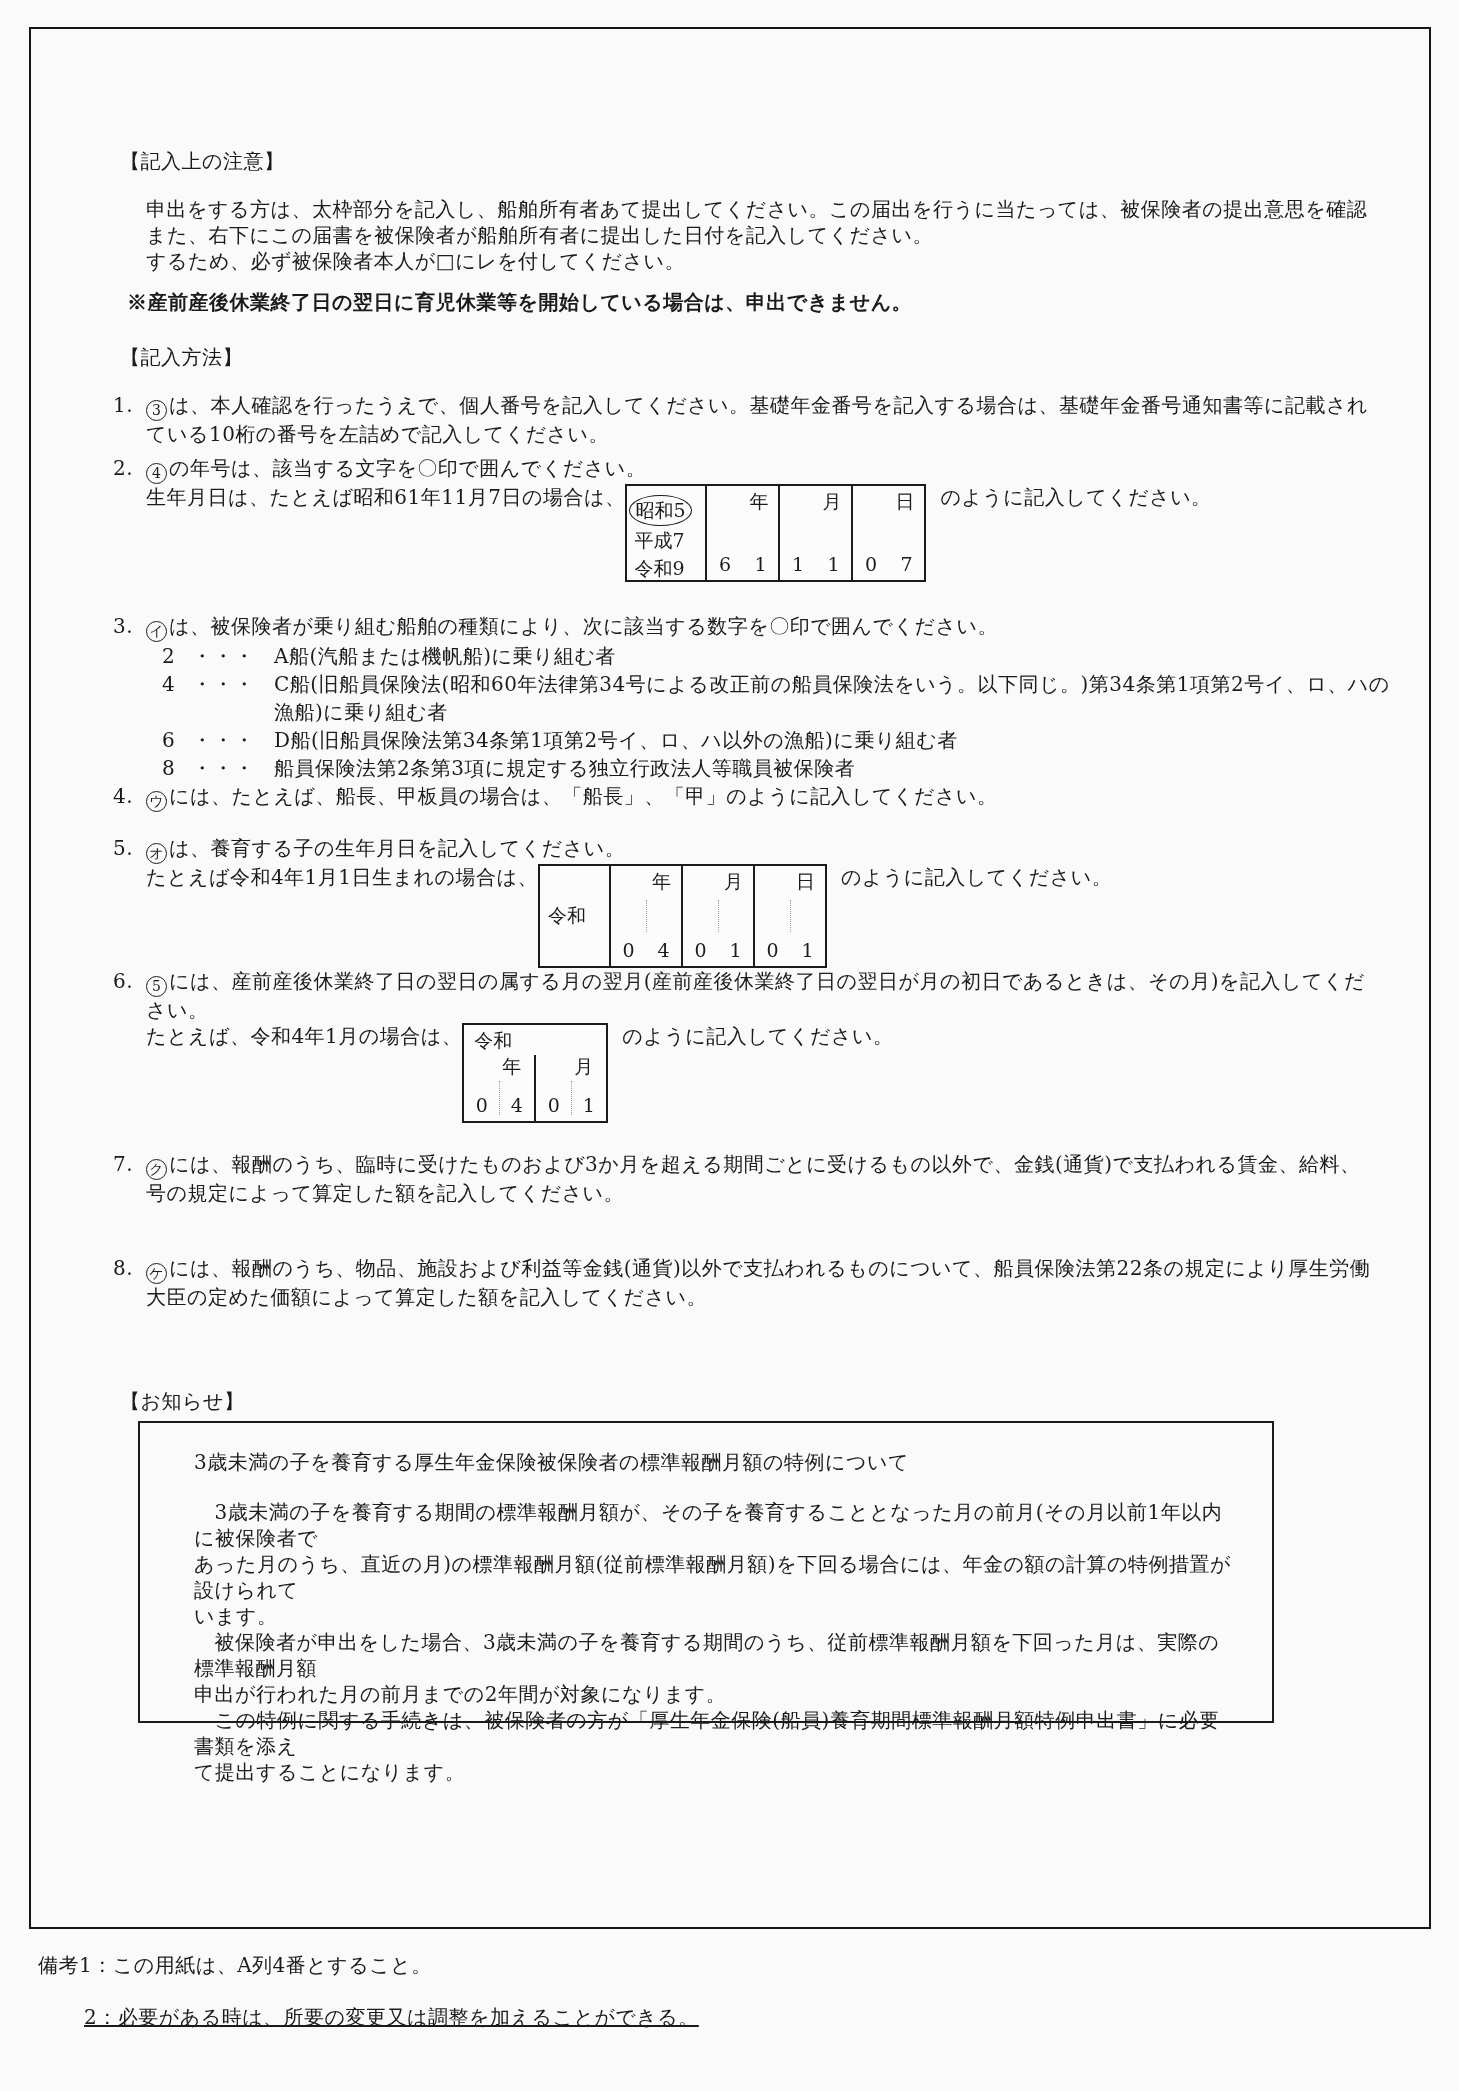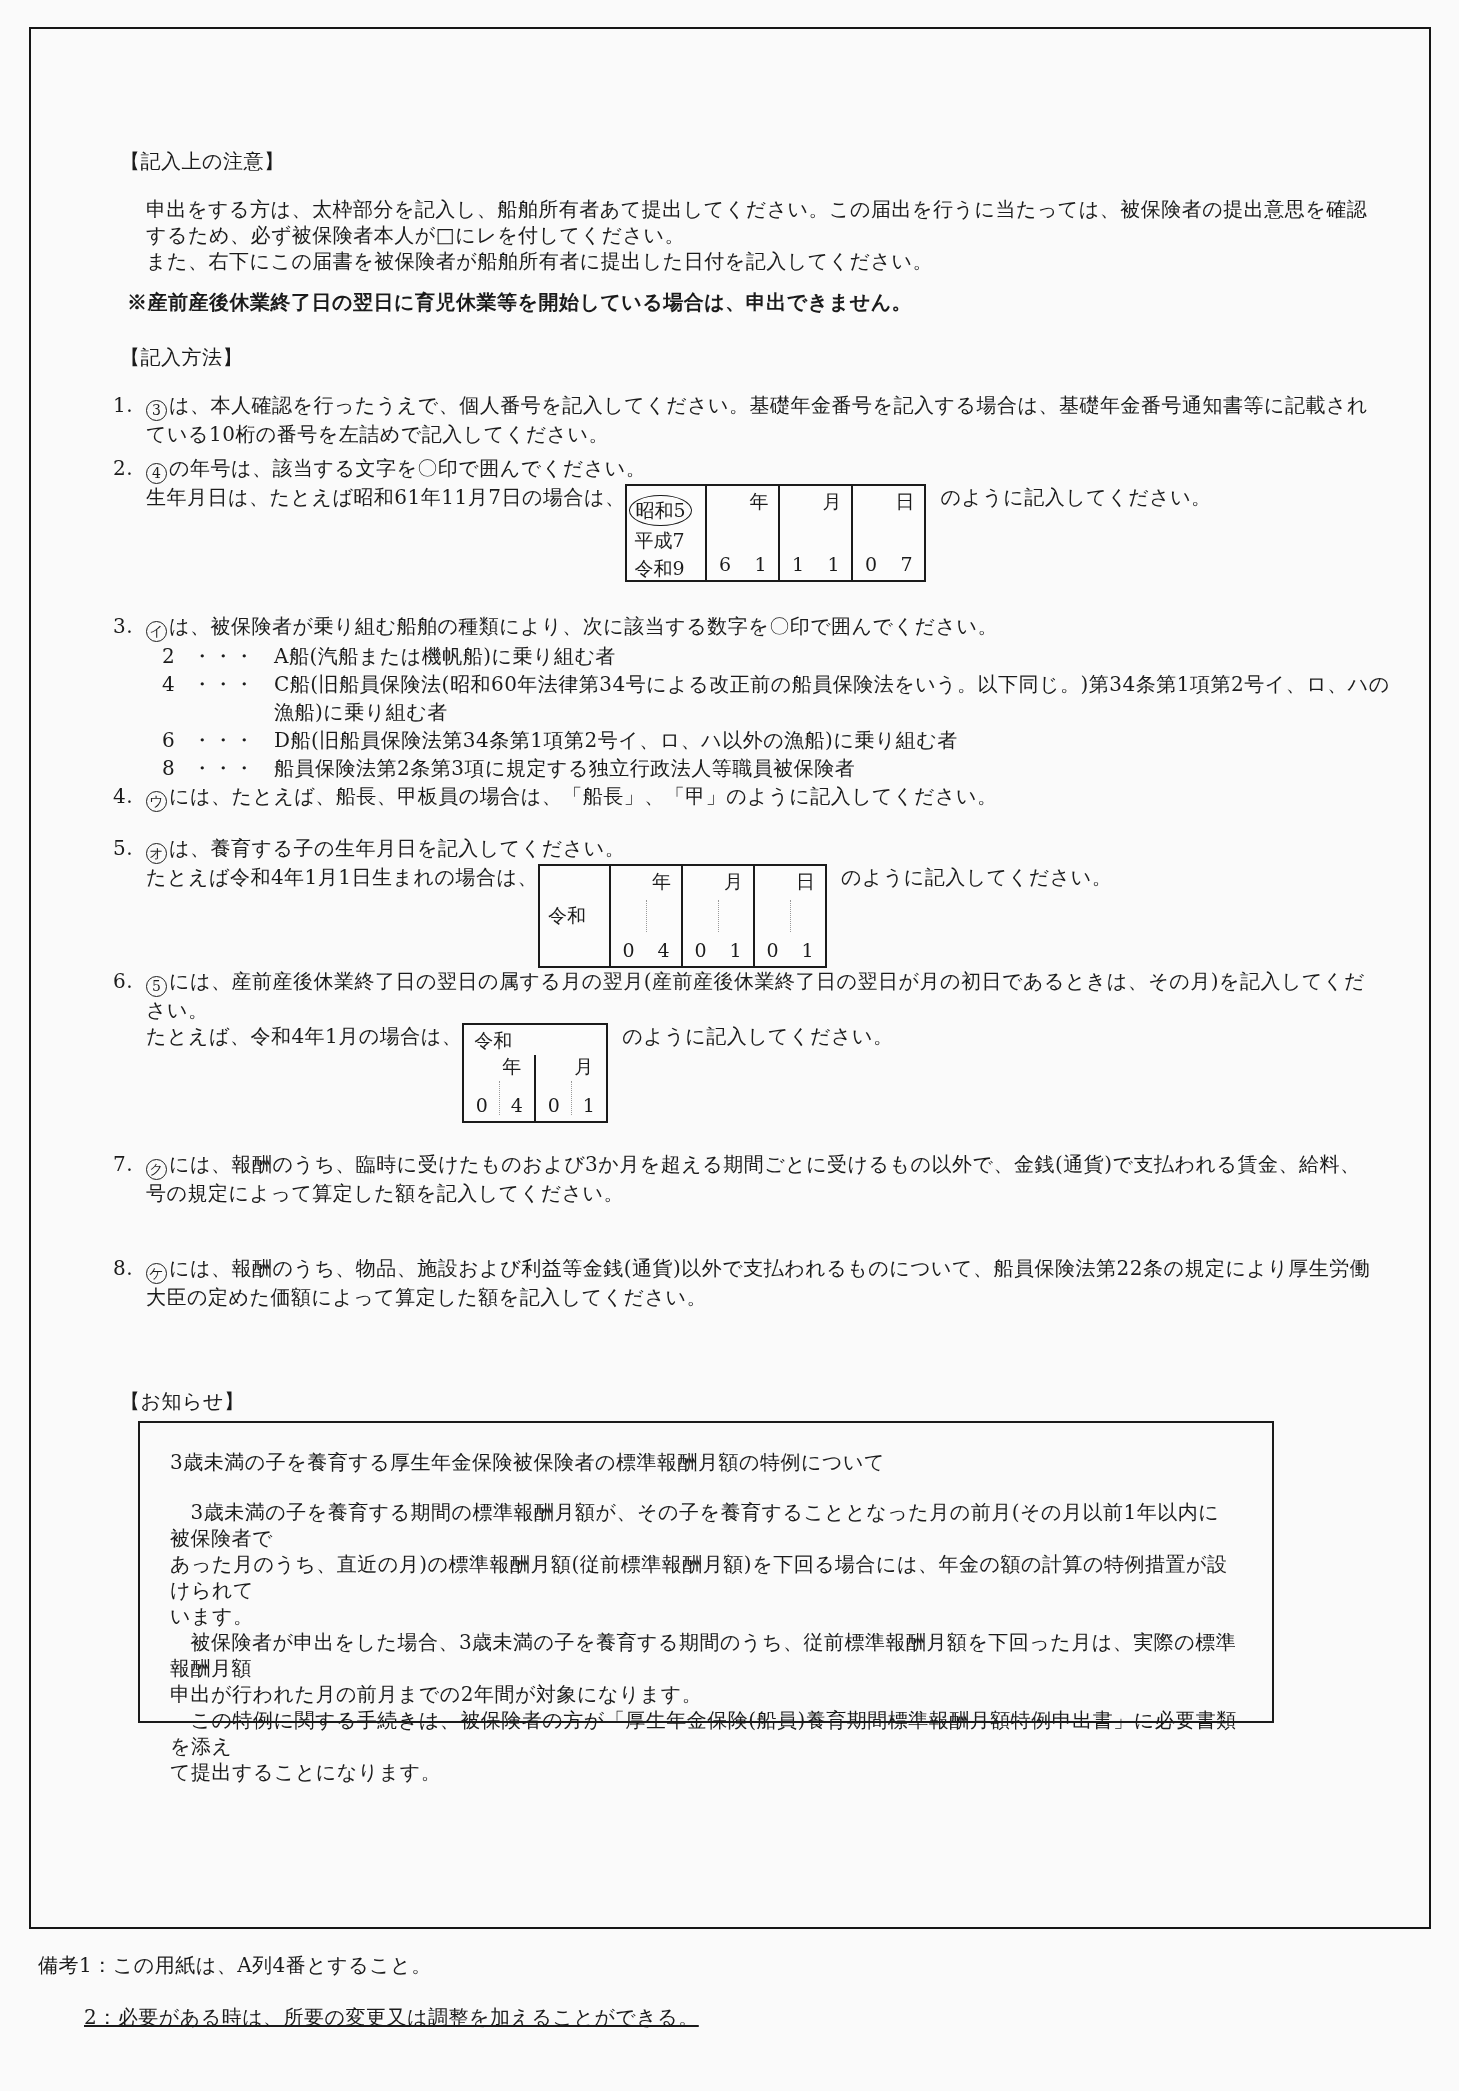--- a/index.html
+++ b/index.html
@@ -54,36 +54,36 @@
   
   .opt { display:flex; line-height:28px; }
   .opt-num { width:46px; padding-left:16px; box-sizing:border-box; flex:none; }
   .opt-dots { width:82px; flex:none; letter-spacing:1px; }
   .opt-text { flex:1; }
   
   .notice-box {
     position:absolute; left:138px; top:1421px; width:1136px; height:302px;
     border:2px solid #1b1b1b; box-sizing:border-box; padding:26px 34px 0 30px;
   }
-  .notice-box .ln { line-height:26px; }
+  .notice-box .ln { line-height:26px;margin-left:24px; }
   .notice-title { margin-bottom:24px; }
   
   .remarks { position:absolute; left:38px; top:1952px; }
   .remark2 { margin-left:46px; margin-top:26px;text-decoration:underline; }
 </style>
 </head>
 <body>
 
 <div class="page-frame"></div>
 
 <div class="abs hdr" style="left:120px; top:148px;">【記入上の注意】</div>
 <div class="abs" style="left:146px; top:196px;">
   <div class="ln">申出をする方は、太枠部分を記入し、船舶所有者あて提出してください。この届出を行うに当たっては、被保険者の提出意思を確認</div>
+  <div class="ln">また、右下にこの届書を被保険者が船舶所有者に提出した日付を記入してください。</div>
   <div class="ln">するため、必ず被保険者本人が□にレを付してください。</div>
-  <div class="ln">また、右下にこの届書を被保険者が船舶所有者に提出した日付を記入してください。</div>
 </div>
 <div class="abs ln" style="left:127px; top:289px;font-weight:bold;">※産前産後休業終了日の翌日に育児休業等を開始している場合は、申出できません。</div>
 
 <div class="abs hdr" style="left:120px; top:344px;">【記入方法】</div>
 
 <div class="item" style="top:392px;">
   <span class="item-no">1.</span>
   <div class="item-body">
     <div class="ln"><span class="circ">3</span><span>は、本人確認を行ったうえで、個人番号を記入してください。基礎年金番号を記入する場合は、基礎年金番号通知書等に記載され</span></div>
     <div class="ln">ている10桁の番号を左詰めで記入してください。</div>

